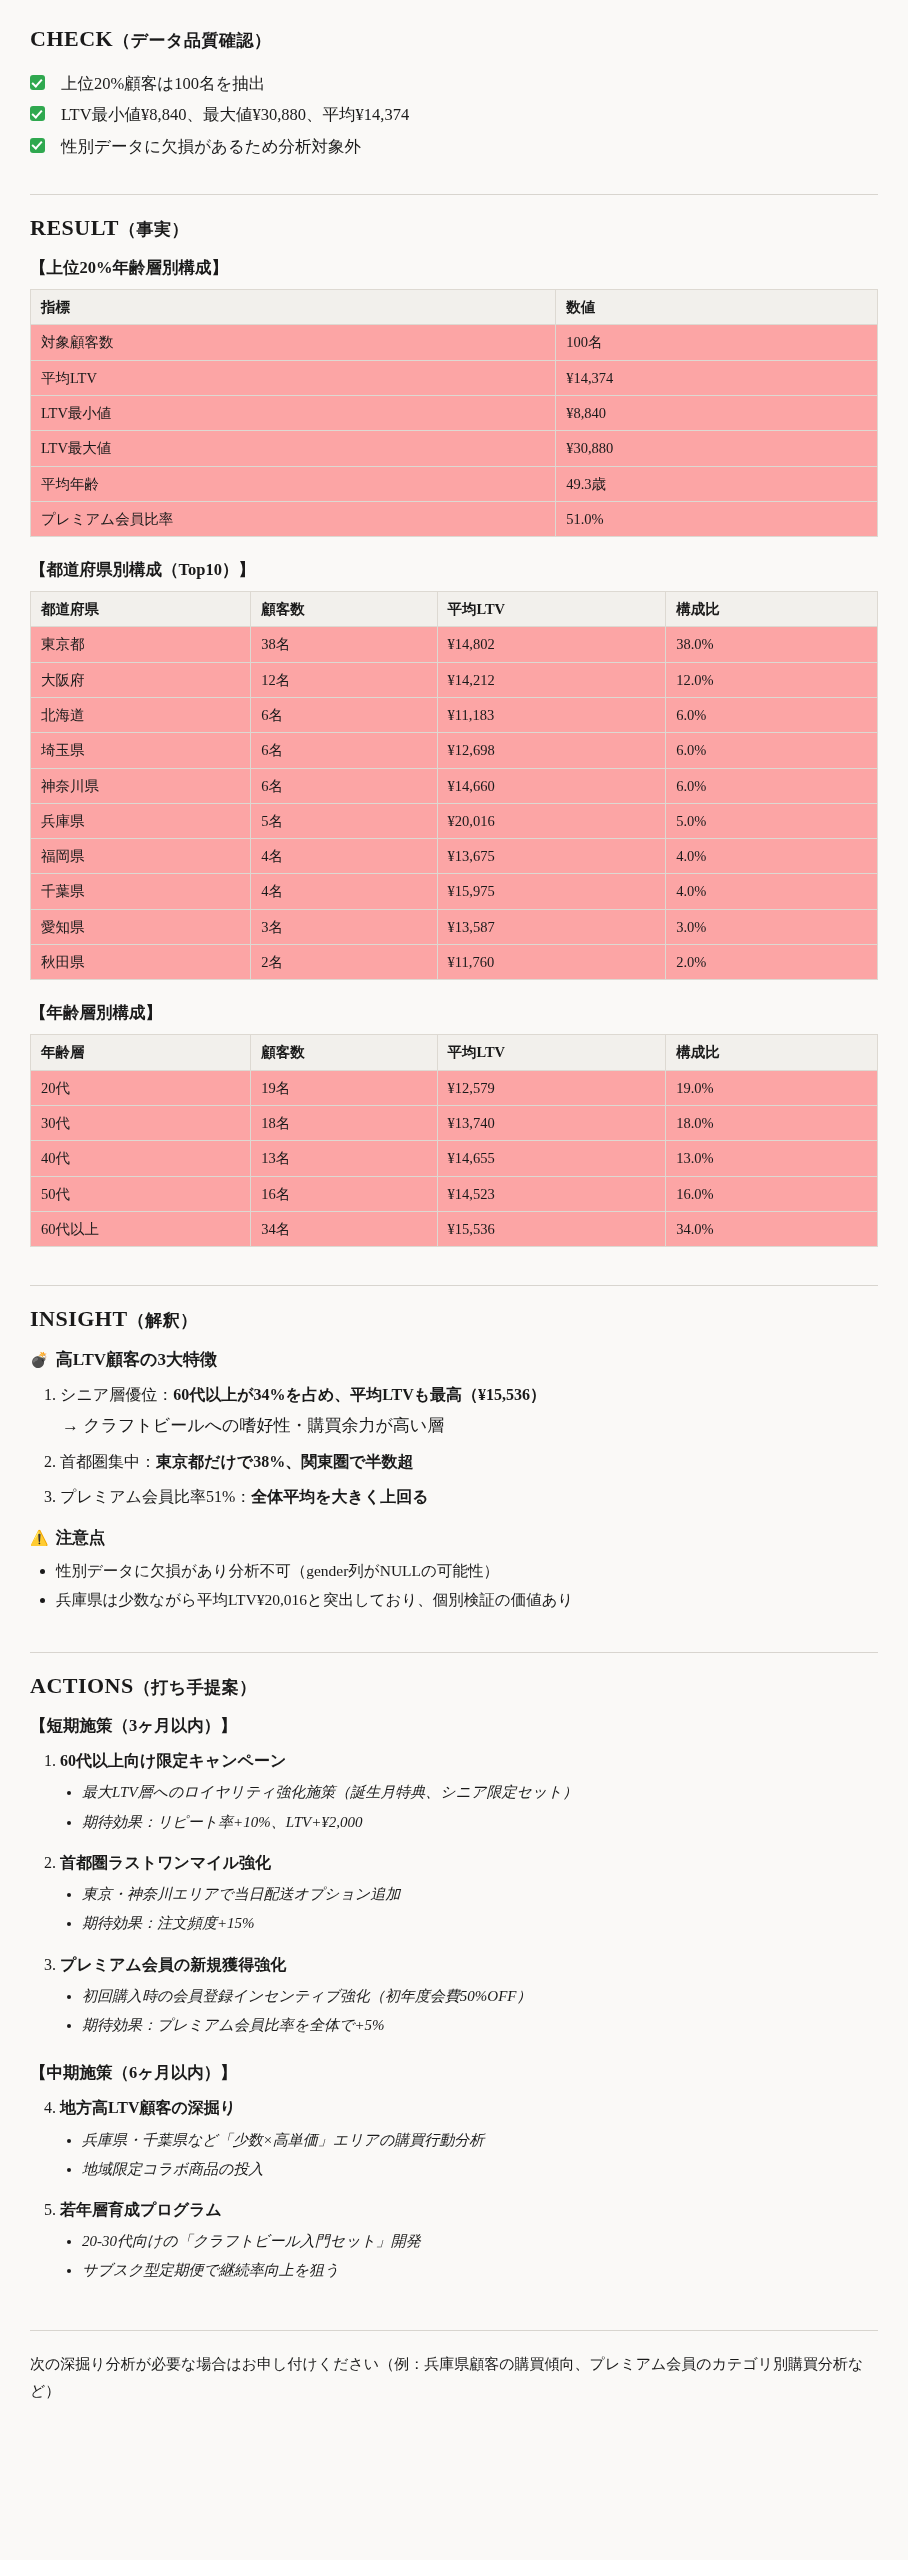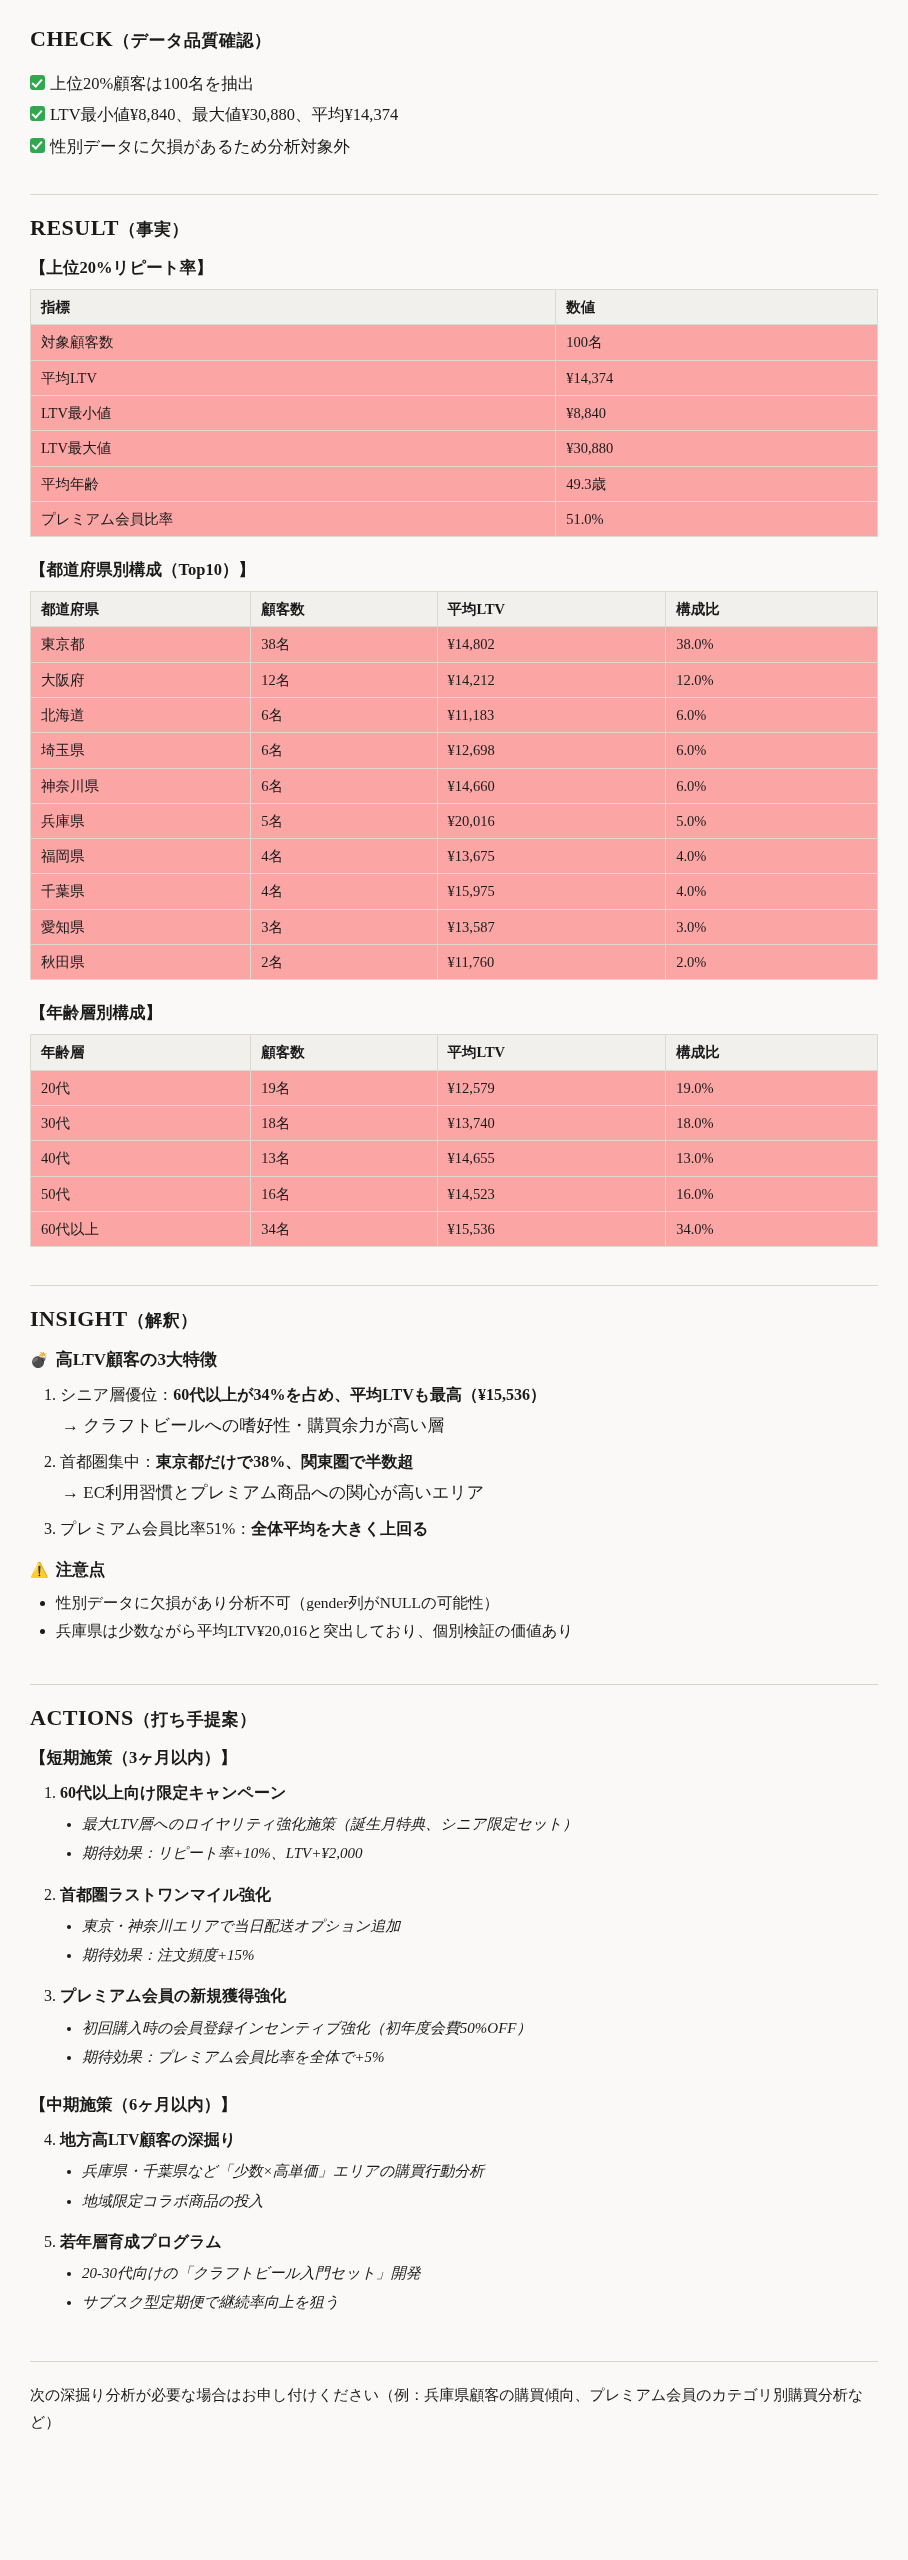--- a/index.html
+++ b/index.html
@@ -40,21 +40,21 @@
   .check-list {
     list-style: none;
     margin: 0;
     padding: 0;
   }
   .check-list li {
     font-size: 16.5px;
     line-height: 1.9;
     display: flex;
     align-items: flex-start;
-    gap: 5px;
+    gap: 16px;
   }
   .check-box {
     display: inline-block;
     width: 15px;
     height: 15px;
     border-radius: 3px;
     background: #2fa84f;
     position: relative;
     flex: 0 0 auto;
     margin-top: 7px;
@@ -201,21 +201,21 @@
     </ul>
   </div>
 
   <hr class="section-rule">
 
   <div class="section">
     <h1 class="sec-title">
       <span>RESULT</span><span class="jp">（事実）</span>
     </h1>
 
-    <h2 class="block-title">【上位20%リピート率】</h2>
+    <h2 class="block-title">【上位20%年齢層別構成】</h2>
     <table class="t2">
       <colgroup>
           <col class="c1">
           <col class="c2">
         </colgroup>
       <thead>
         <tr>
           <th>指標</th>
           <th>数値</th>
         </tr>
@@ -390,21 +390,20 @@
       <span class="emoji">💣</span>
       <span>高LTV顧客の3大特徴</span>
     </div>
     <ol class="num">
       <li>
         <span>シニア層優位：</span><span class="bold">60代以上が34%を占め、平均LTVも最高（¥15,536）</span>
         <span class="sub">→ クラフトビールへの嗜好性・購買余力が高い層</span>
       </li>
       <li>
         <span>首都圏集中：</span><span class="bold">東京都だけで38%、関東圏で半数超</span>
-        <span class="sub">→ EC利用習慣とプレミアム商品への関心が高いエリア</span>
       </li>
       <li>
         <span>プレミアム会員比率51%：</span><span class="bold">全体平均を大きく上回る</span>
       </li>
     </ol>
 
     <div class="warn-head">
       <span class="emoji">⚠️</span>
       <span>注意点</span>
     </div>

